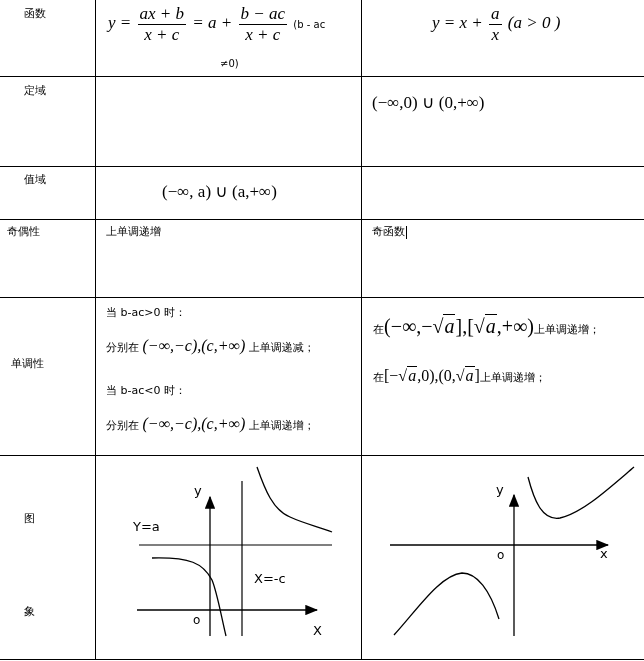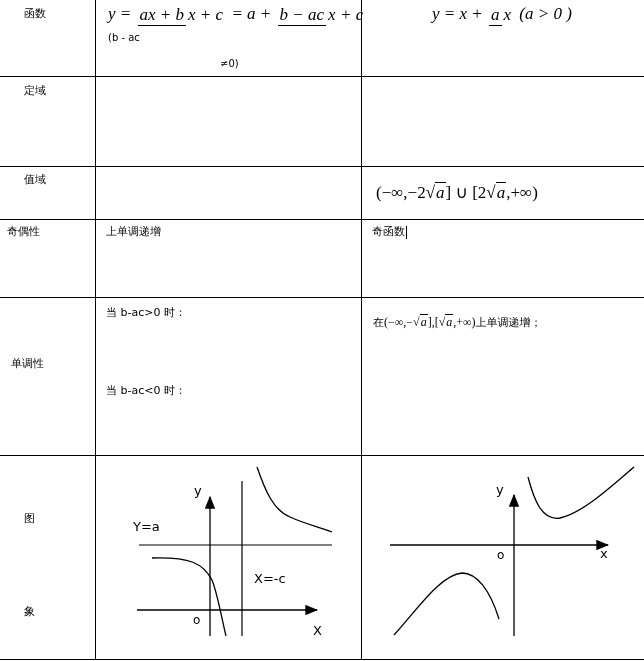--- a/index.html
+++ b/index.html
@@ -6,21 +6,21 @@
   body { width: 644px; height: 661px; position: relative; overflow: hidden;
          font-family: "DejaVu Sans", sans-serif; color: #000; }
   .grid { position: absolute; left: 0; top: 0; width: 644px; height: 661px; }
   .hline { position: absolute; left: 0; width: 644px; height: 1px; background: #000; }
   .vline { position: absolute; width: 1px; background: #000; }
   .cell { position: absolute; box-sizing: border-box; }
   .label { position: absolute; font-size: 12px; }
   .cn { font-size: 11px; }
   .math { font-family: "Liberation Serif", serif; font-size: 17px; white-space: nowrap; }
   .math i { font-style: italic; }
-  .frac { display: inline-flex; flex-direction: row; align-items: center; vertical-align: middle; margin: 0 2px; }
+  .frac { display: inline-flex; flex-direction: column; align-items: center; vertical-align: middle; margin: 0 2px; }
   .frac .num { border-bottom: 1px solid #000; padding: 0 2px; line-height: 20px; }
   .frac .den { padding: 0 2px; line-height: 20px; }
   .small { font-family: "DejaVu Sans", sans-serif; font-size: 10px; }
   .sqrt { display: inline-block; }
   .sqrt .rad { border-top: 1px solid #000; padding: 0 1px; }
   .cursor { display: inline-block; width: 1px; height: 13px; background: #000; vertical-align: middle; margin-left: 1px; }
   .line { position: absolute; white-space: nowrap; font-size: 11px; }
   svg text { font-family: "DejaVu Sans", sans-serif; }
 </style>
 </head>
@@ -61,38 +61,50 @@
       <i>y = x +</i>
       <span class="frac">
         <i class="num">a</i>
         <i class="den">x</i>
       </span>
       <i>(a &gt; 0 )</i>
     </span>
   </div>
 
   <div class="label cn" style="left:24px;top:83px">定域</div>
+  <div class="label math" style="left:372px;top:92px">(−∞,0) ∪ (0,+∞)</div>
 
   <div class="label cn" style="left:24px;top:172px">值域</div>
-  <div class="label math" style="left:376px;top:182px">
-    <span>(−∞,−2</span><span class="sqrt">√<i class="rad">a</i></span><span>] ∪ [2</span><span class="sqrt">√<i class="rad">a</i></span><span>,+∞)</span>
-  </div>
+  <div class="label math" style="left:162px;top:181px">(−∞, a) ∪ (a,+∞)</div>
 
   <div class="label cn" style="left:7px;top:224px">奇偶性</div>
   <div class="label cn" style="left:106px;top:224px">上单调递增</div>
   <div class="label cn" style="left:372px;top:224px">
     <span>奇函数</span><span class="cursor"></span>
   </div>
 
   <div class="label cn" style="left:11px;top:356px">单调性</div>
   <div class="line" style="left:106px;top:305px">当 b-ac&gt;0 时：</div>
+  <div class="line" style="left:106px;top:337px">
+    <span>分别在</span>
+    <i class="math" style="font-size:16px">(−∞,−c),(c,+∞)</i>
+    <span>上单调递减；</span>
+  </div>
   <div class="line" style="left:106px;top:383px">当 b-ac&lt;0 时：</div>
+  <div class="line" style="left:106px;top:415px">
+    <span>分别在</span>
+    <i class="math" style="font-size:16px">(−∞,−c),(c,+∞)</i>
+    <span>上单调递增；</span>
+  </div>
 
   <div class="line" style="left:373px;top:315px">
-    <span>在</span><span class="math" style="font-size:12px"><span>(−∞,−</span><span class="sqrt">√<i class="rad">a</i></span><span>],[</span><span class="sqrt">√<i class="rad">a</i></span><span>,+∞)</span></span><span>上单调递增；</span>
+    <span>在</span><span class="math" style="font-size:20px"><span>(−∞,−</span><span class="sqrt">√<i class="rad">a</i></span><span>],[</span><span class="sqrt">√<i class="rad">a</i></span><span>,+∞)</span></span><span>上单调递增；</span>
+  </div>
+  <div class="line" style="left:373px;top:367px">
+    <span>在</span><span class="math" style="font-size:16px"><span>[−</span><span class="sqrt">√<i class="rad">a</i></span><span>,0),(0,</span><span class="sqrt">√<i class="rad">a</i></span><span>]</span></span><span>上单调递增；</span>
   </div>
 
   <div class="label cn" style="left:24px;top:511px">图</div>
   <div class="label cn" style="left:24px;top:604px">象</div>
 
   <svg style="position:absolute;left:95px;top:455px" width="266" height="204" viewBox="0 0 266 204">
     <defs>
       <marker id="arr" markerWidth="10" markerHeight="8" refX="9" refY="4" orient="auto">
         <path d="M0,0 L10,4 L0,8 z" fill="#000"></path>
       </marker>

